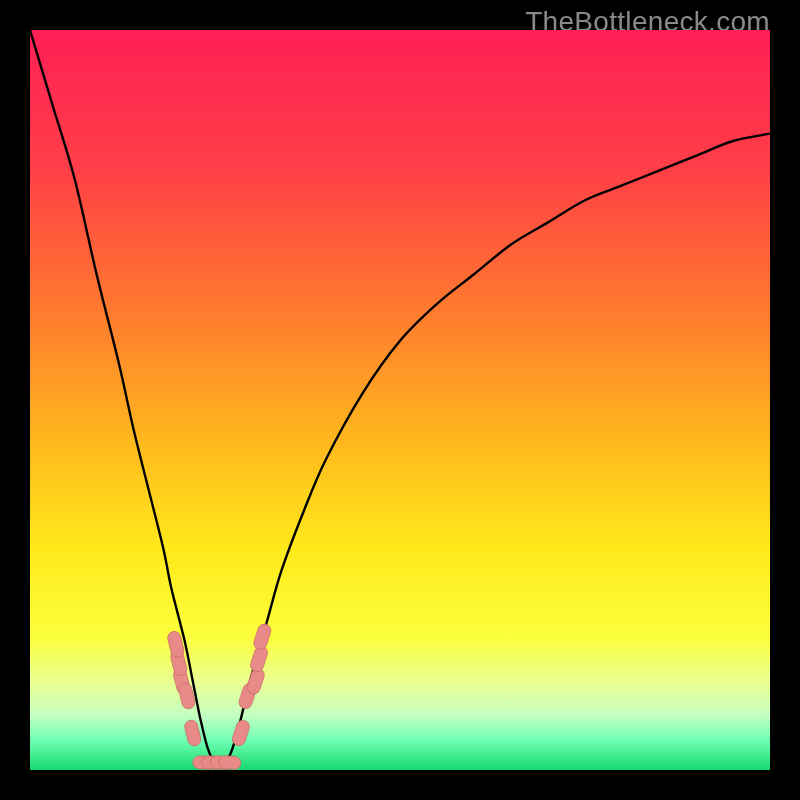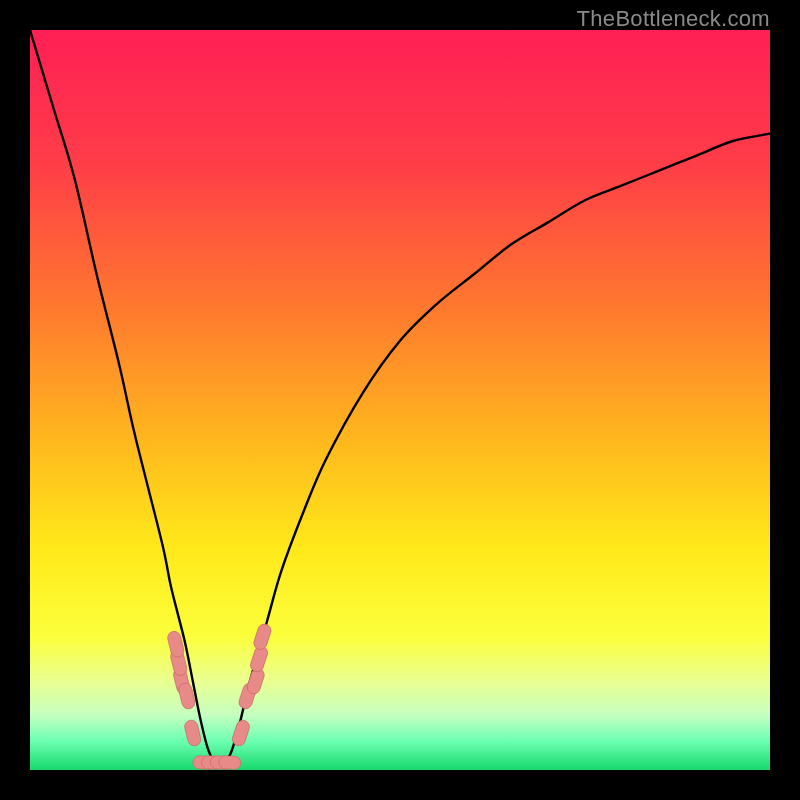--- a/index.html
+++ b/index.html
@@ -38,21 +38,21 @@
     top: 0;
     width: 740px;
     height: 740px;
     overflow: visible;
   }
   .watermark {
     position: absolute;
     top: 6px;
     right: 30px;
     color: #8a8a8a;
-    font-size: 22px;
+    font-size: 28px;
     font-weight: 500;
     letter-spacing: 0.3px;
   }
 </style>
 </head>
 <body>
 
 <div class="frame">
 
   <div class="watermark">TheBottleneck.com</div>

